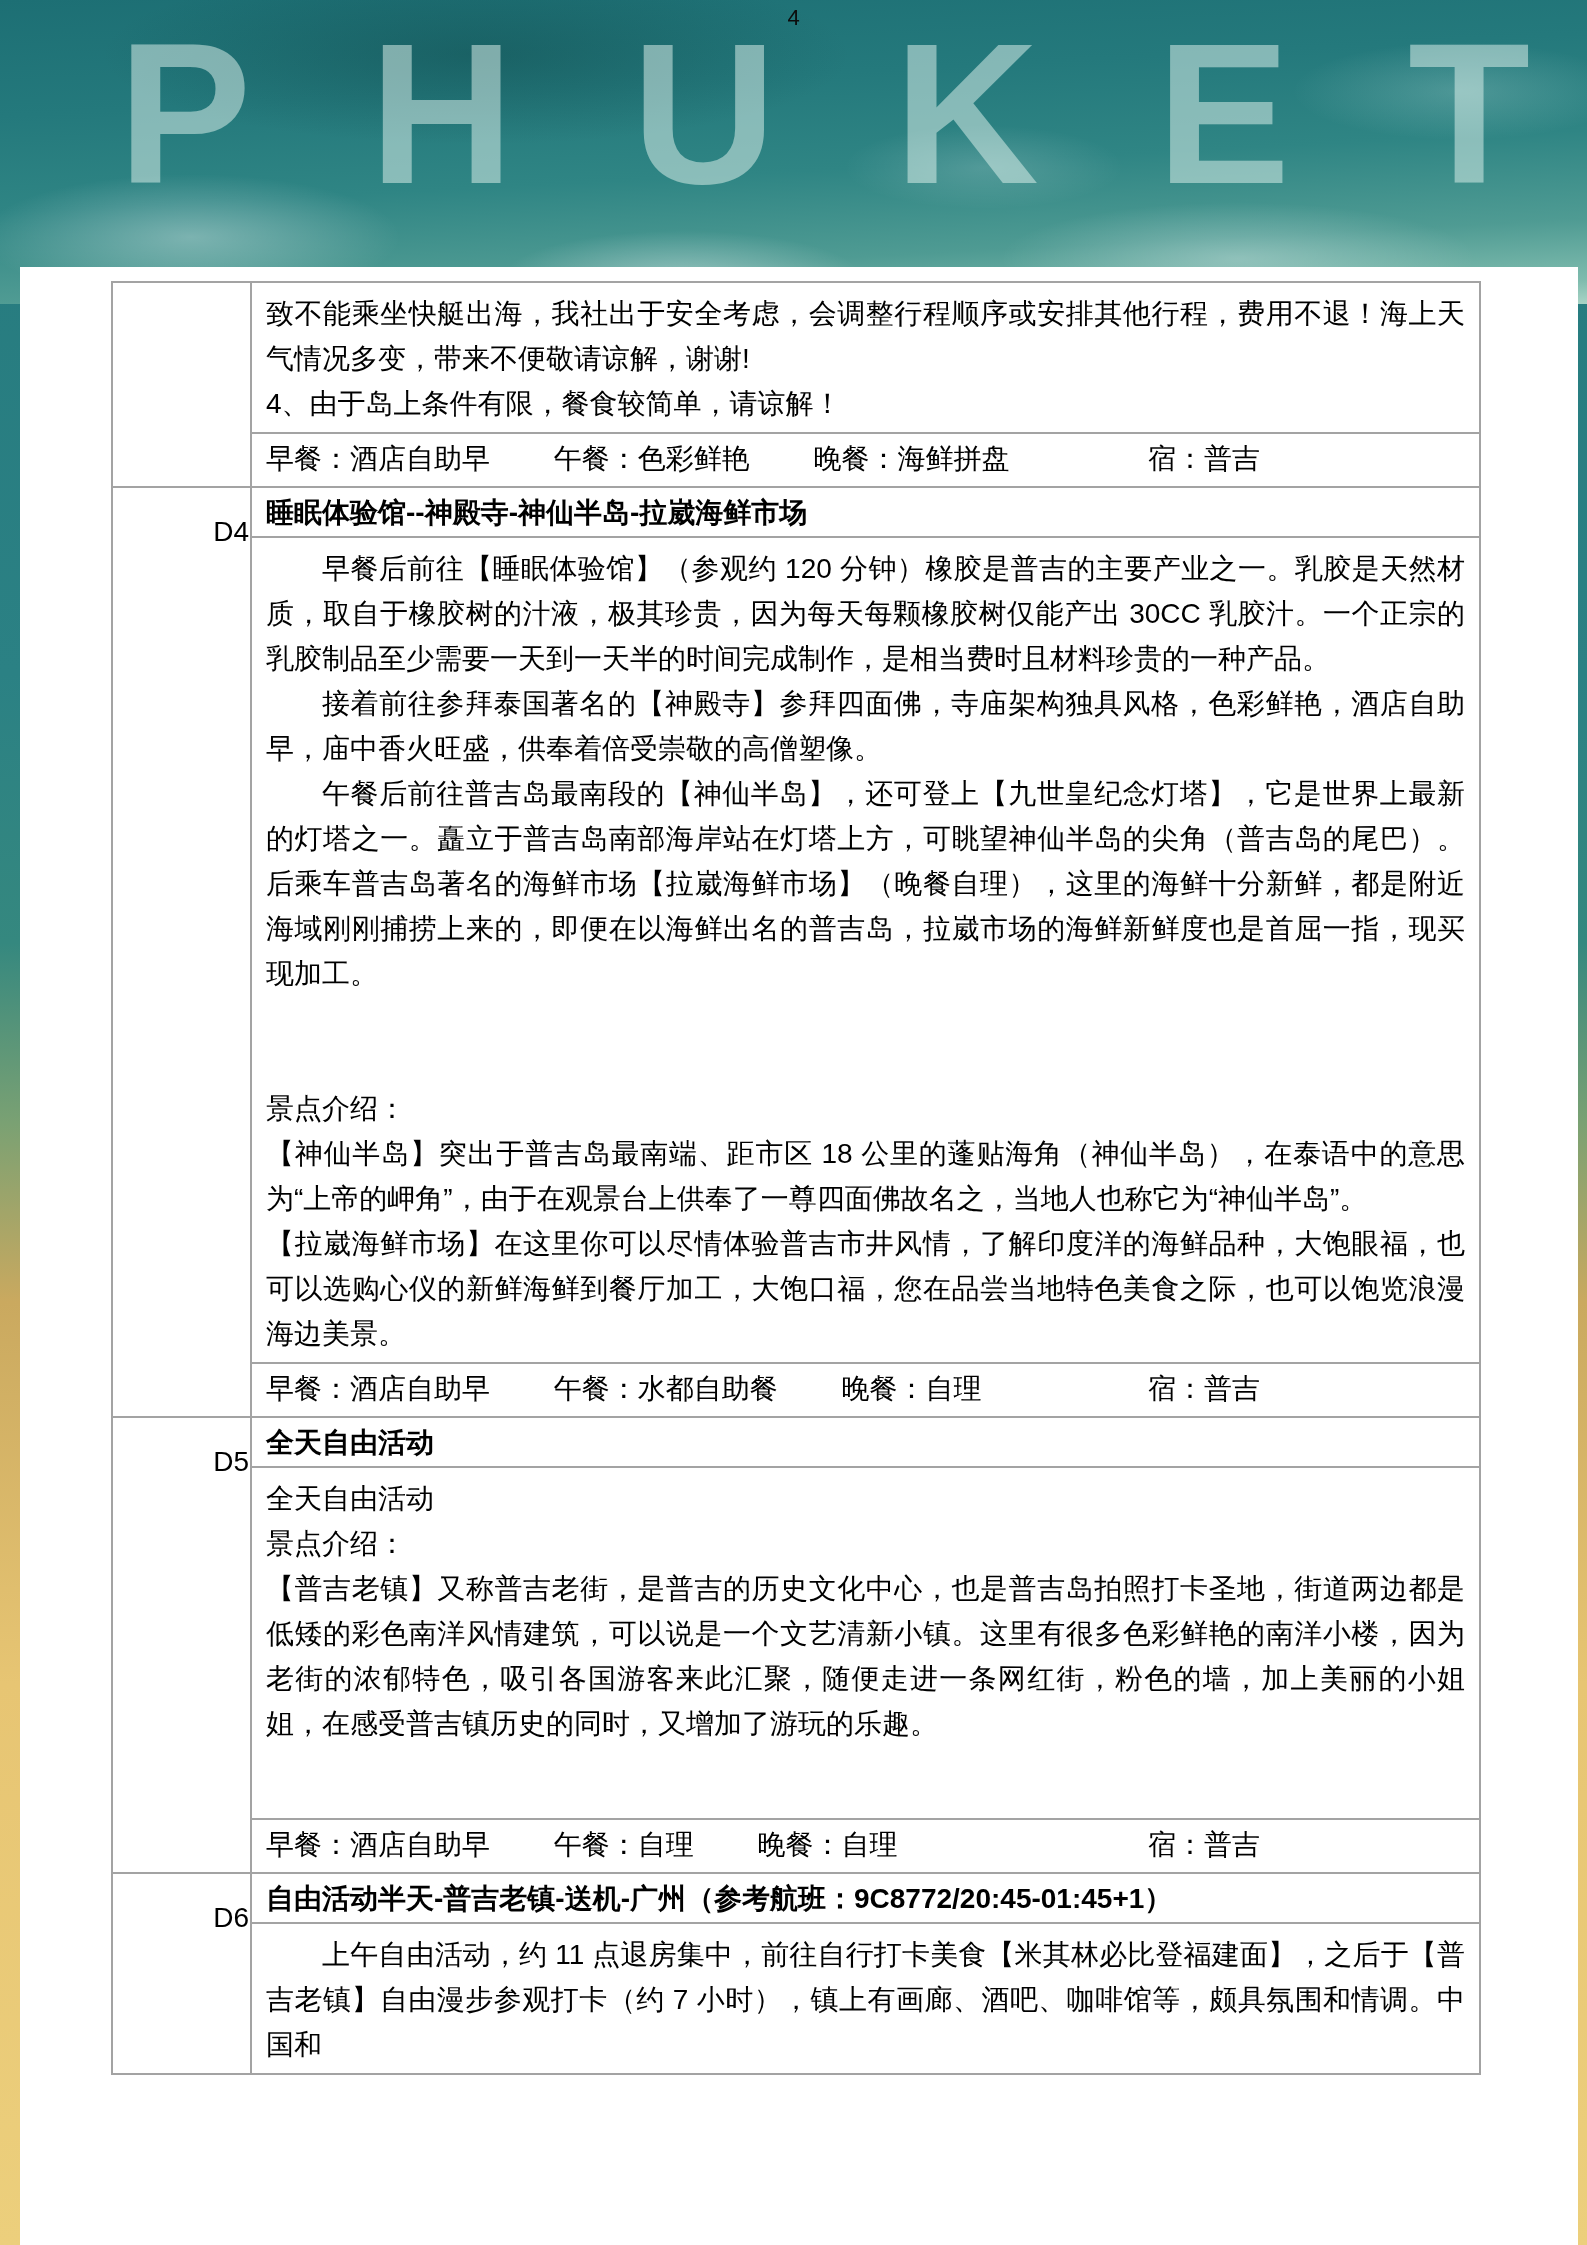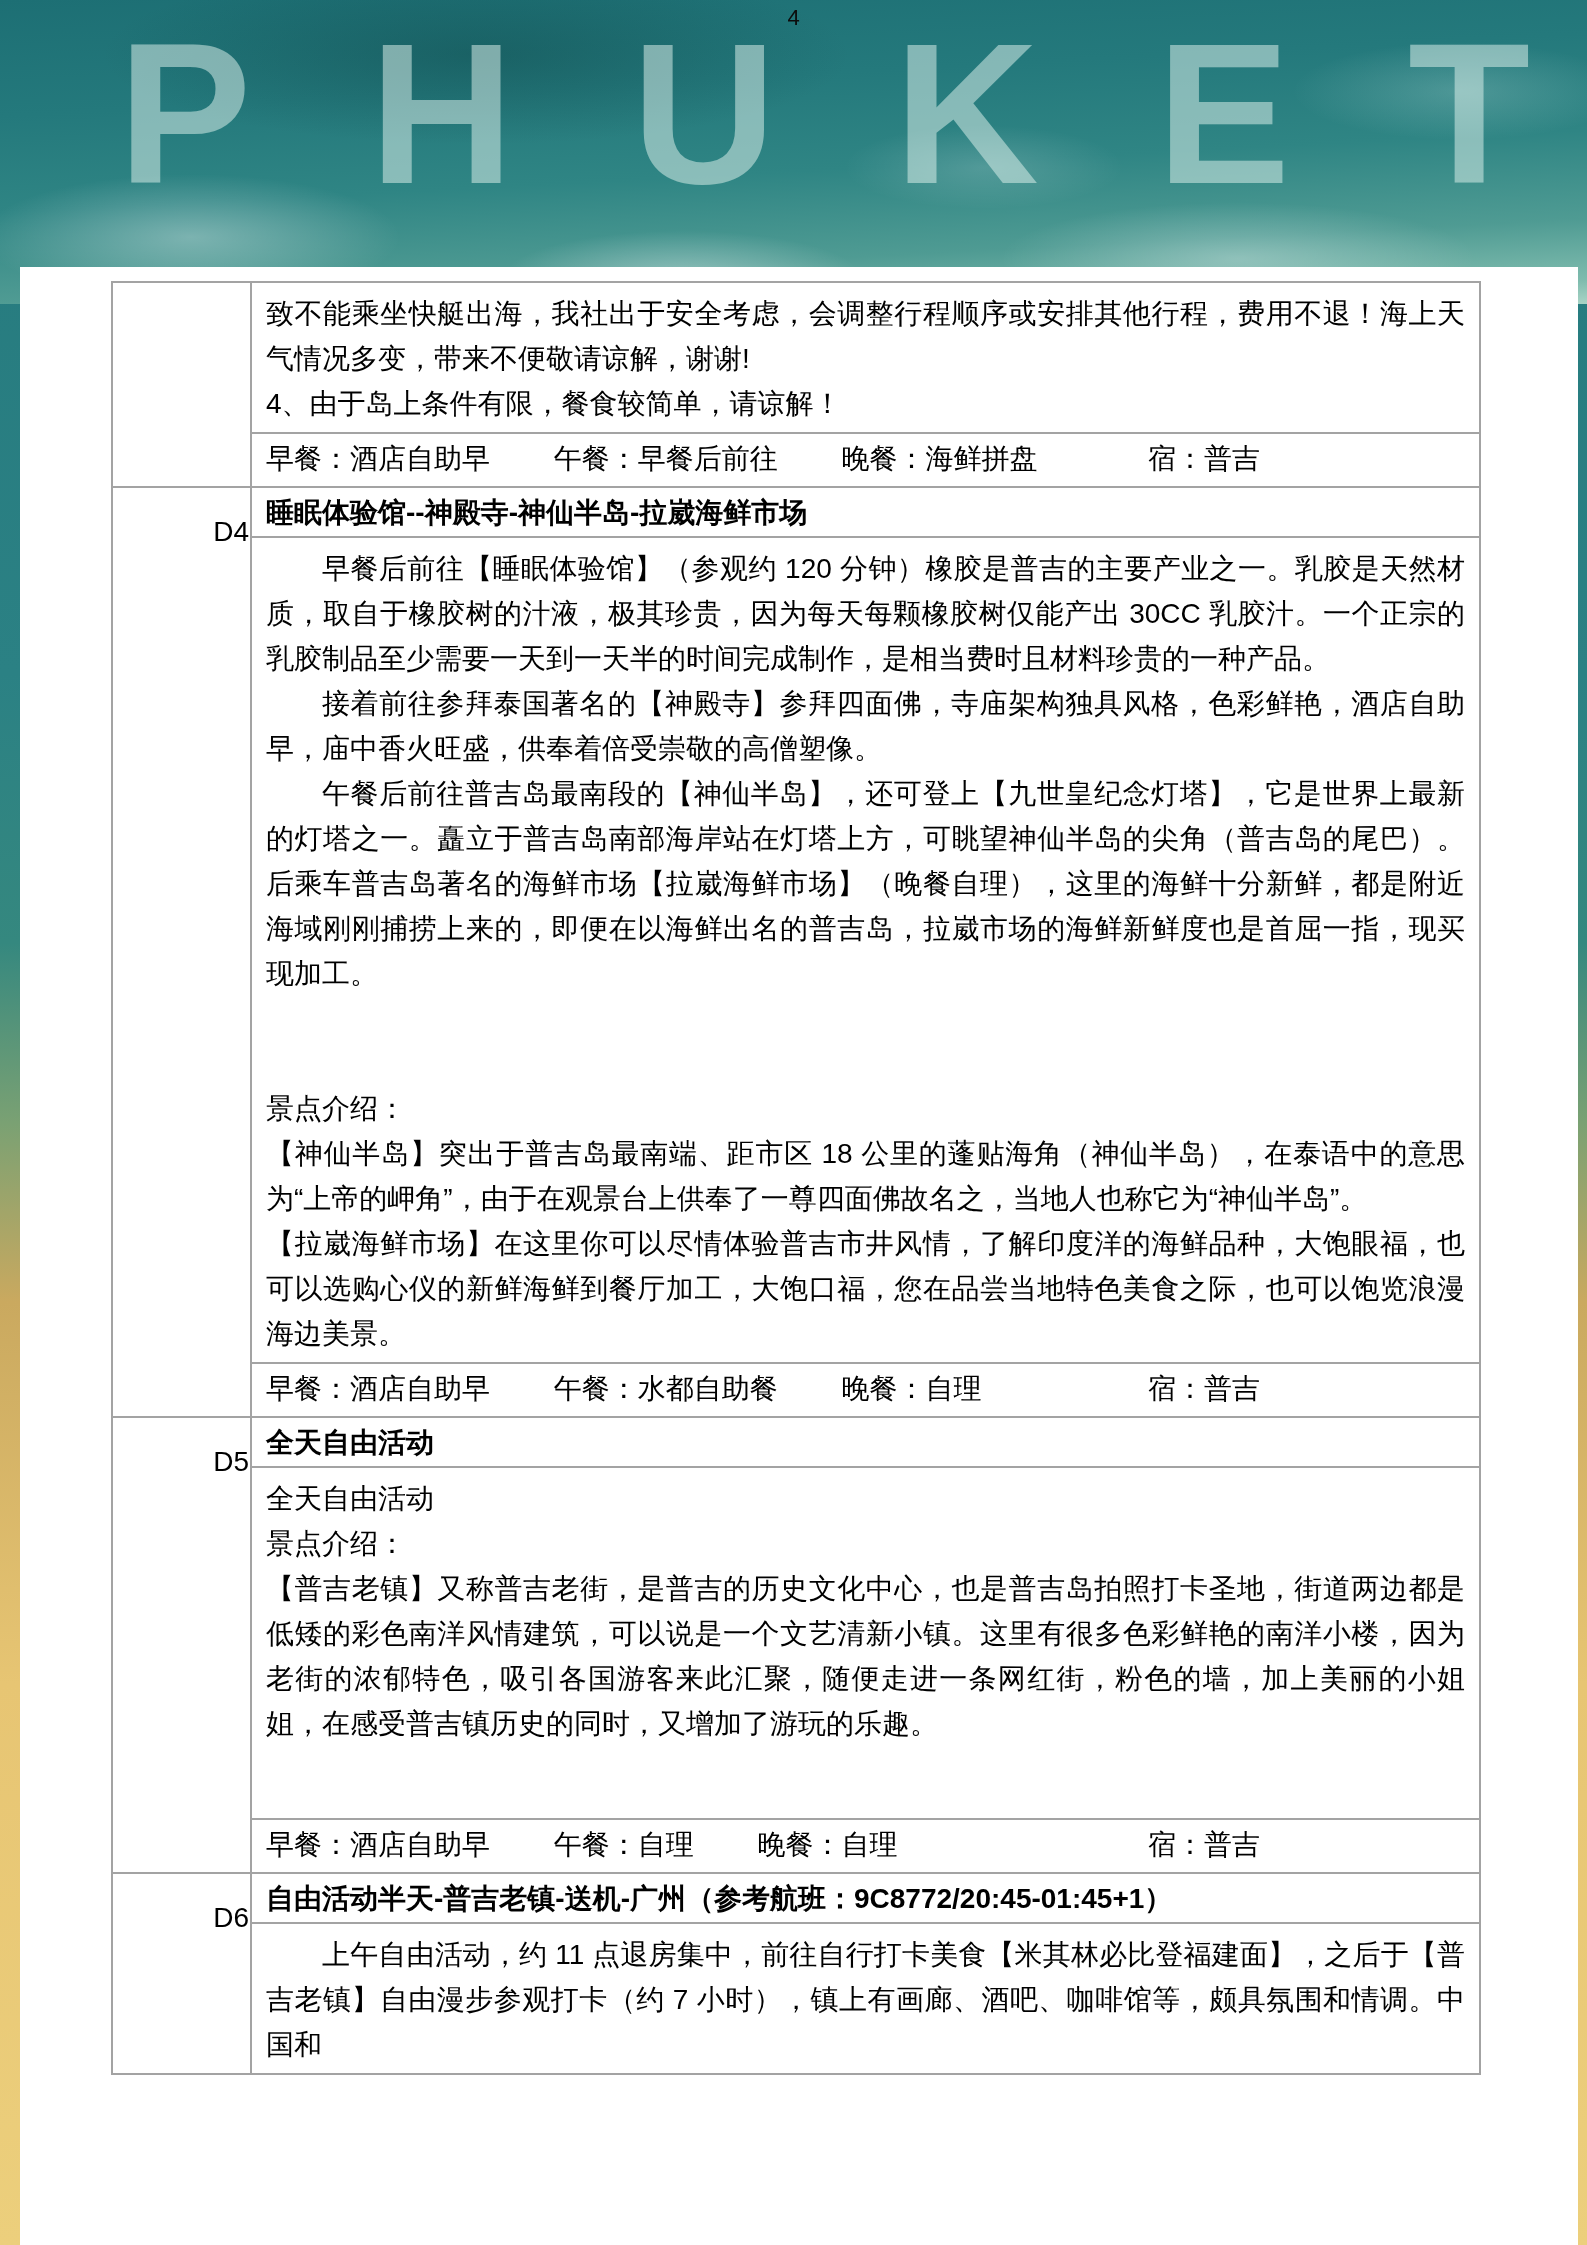--- a/index.html
+++ b/index.html
@@ -88,21 +88,21 @@
     <tr>
       <td class="day" rowspan="2"></td>
       <td class="bodycell">
         <p class="para">致不能乘坐快艇出海，我社出于安全考虑，会调整行程顺序或安排其他行程，费用不退！海上天气情况多变，带来不便敬请谅解，谢谢!</p>
         <p class="para">4、由于岛上条件有限，餐食较简单，请谅解！</p>
       </td>
     </tr>
     <tr>
       <td class="meal">
         <span>早餐：酒店自助早</span>
-        <span class="m2">午餐：早餐后前往</span>
+        <span class="m2">午餐：色彩鲜艳</span>
         <span class="m2">晚餐：海鲜拼盘</span>
         <span class="stay">宿：普吉</span>
       </td>
     </tr>
 
     <tr>
       <td class="day" rowspan="3">D4</td>
       <td class="hdr">睡眠体验馆--神殿寺-神仙半岛-拉崴海鲜市场</td>
     </tr>
     <tr>

